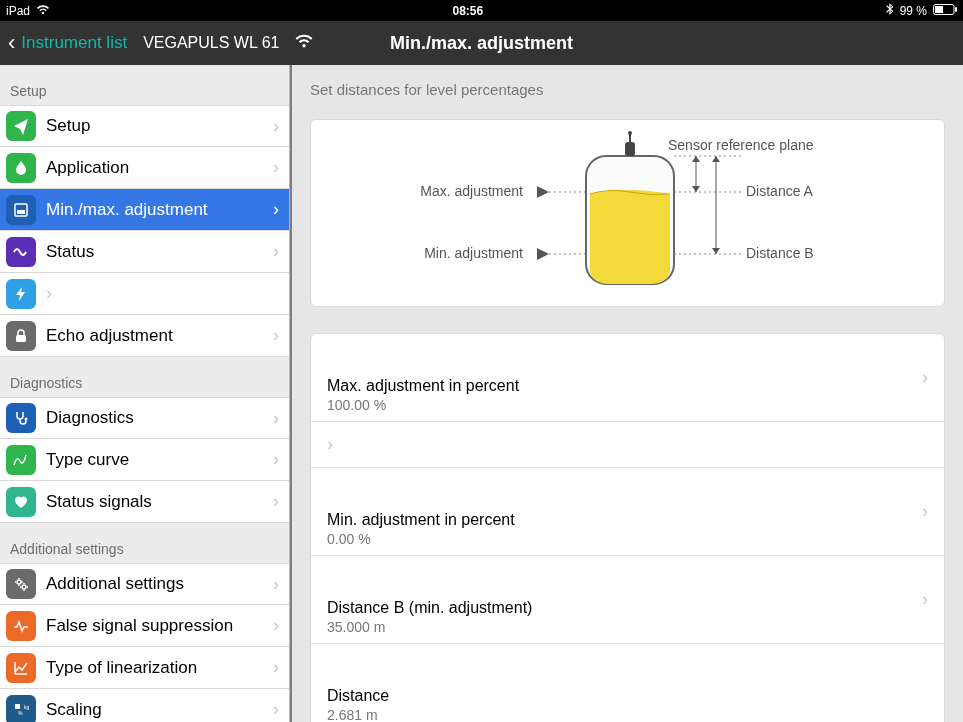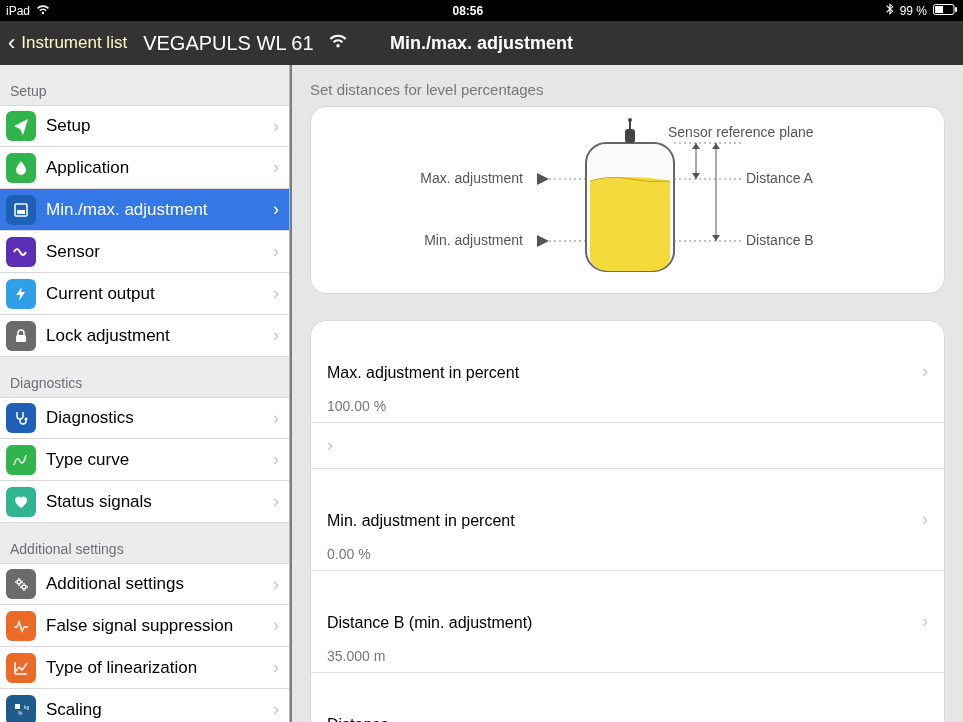--- a/index.html
+++ b/index.html
@@ -36,24 +36,24 @@
   align-items: center;
   padding: 0 8px;
   position: relative;
 }
 .nav-left { display: flex; align-items: center; gap: 6px; }
 .back-ch {
   font-size: 22px;
   color: #fff;
 }
 .back-link {
-  color: #fef9c3;
+  color: #14b8a6;
   font-size: 17px;
 }
-.device-name { color: #fff; font-size: 20px; margin-left: 10px; font-weight: 500; }
+.device-name { color: #fff; font-size: 16px; margin-left: 10px; font-weight: 500; }
 .wifi-dev { margin-left: 8px; color: #fff; }
 .nav-title {
   position: absolute;
   left: 0; right: 0;
   text-align: center;
   font-size: 18px;
   font-weight: 600;
   pointer-events: none;
 }
 
@@ -121,40 +121,40 @@
 .ic-gray  { background: #6b6b6b; }
 .ic-orange{ background: #eb6a28; }
 .ic-slate { background: #1e5b8a; }
 .ic-mint  { background: #2fb590; }
 .ic-elec  { background: #2fa0e5; }
 
 
 .main-sect-title {
   color: #777;
   font-size: 15px;
-  margin-bottom: 8px;
+  margin-bottom: 21px;
 }
 .card {
   background: #fff;
-  border-radius: 16px;
+  border-radius: 6px;
   margin-bottom: 26px;
   border: 1px solid #d8d8d8;
 }
 .diagram-card { height: 188px; display: flex; align-items: center; justify-content: center; }
 .value-row {
   display: flex;
   justify-content: space-between;
   align-items: center;
   padding: 8px 16px;
   min-height: 46px;
   border-bottom: 1px solid #e0e0e0;
 }
 .value-row:last-child { border-bottom: none; }
 .value-row .vtxt .vtitle { font-size: 16px; color: #000; margin-top: 35px; }
-.value-row .vtxt .vval { font-size: 14px; color: #777; margin-top: 16px; }
+.value-row .vtxt .vval { font-size: 14px; color: #777; margin-top: 2px; }
 .value-row .chevron { color: #c7c7cc; font-size: 18px; }
 
 
 .tank-svg { }
 .tank-label { font-size: 14px; fill: #555; }
 .dotted { stroke: #888; stroke-width: 1; stroke-dasharray: 2,3; fill:none;}
 .solid { stroke: #555; stroke-width:1; fill:none; }
 
 </style>
 </head>
@@ -232,40 +232,39 @@
         </div>
         <span class="label">Min./max. adjustment</span>
         <span class="chevron">›</span>
       </div>
       <div class="side-row">
         <div class="icon-box ic-purple">
           <svg width="18" height="18" viewBox="0 0 18 18">
             <path d="M2 9q3-6 6 0t6 0" fill="none" stroke="#fff" stroke-width="2"></path>
           </svg>
         </div>
-        <span class="label">Sensor</span>
+        <span class="label">Status</span>
         <span class="chevron">›</span>
       </div>
       <div class="side-row">
         <div class="icon-box ic-elec">
           <svg width="18" height="18" viewBox="0 0 18 18">
             <path d="M10 2L4 10h4l-1 6 6-9h-4z" fill="#fff"></path>
           </svg>
         </div>
-        <span class="label">Current output</span>
         <span class="chevron">›</span>
       </div>
       <div class="side-row">
         <div class="icon-box ic-gray">
           <svg width="18" height="18" viewBox="0 0 18 18">
             <rect x="4" y="8" width="10" height="7" rx="1.5" fill="#fff"></rect>
             <path d="M6 8V6a3 3 0 016 0v2" fill="none" stroke="#fff" stroke-width="1.5"></path>
           </svg>
         </div>
-        <span class="label">Lock adjustment</span>
+        <span class="label">Echo adjustment</span>
         <span class="chevron">›</span>
       </div>
       <div class="section-header">Diagnostics</div>
       <div class="side-row first-in-group">
         <div class="icon-box ic-blue">
           <svg width="18" height="18" viewBox="0 0 18 18">
             <path d="M5 3v4a3 3 0 006 0V3" fill="none" stroke="#fff" stroke-width="1.5"></path>
             <path d="M8 10v2a3 3 0 006 0v-1" fill="none" stroke="#fff" stroke-width="1.5"></path>
             <circle cx="14" cy="10" r="1.5" fill="#fff"></circle>
           </svg>

